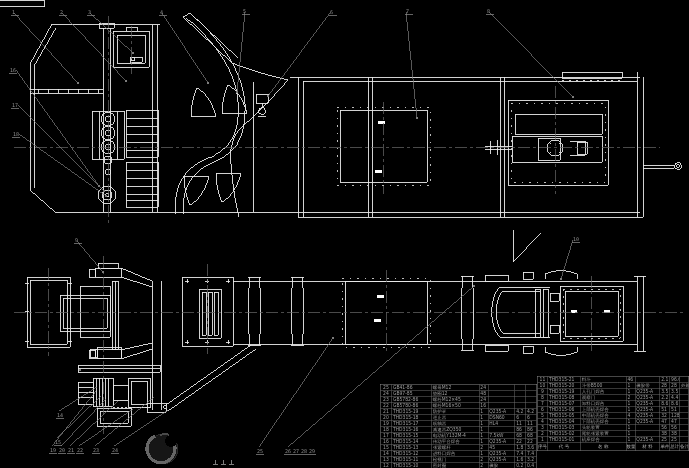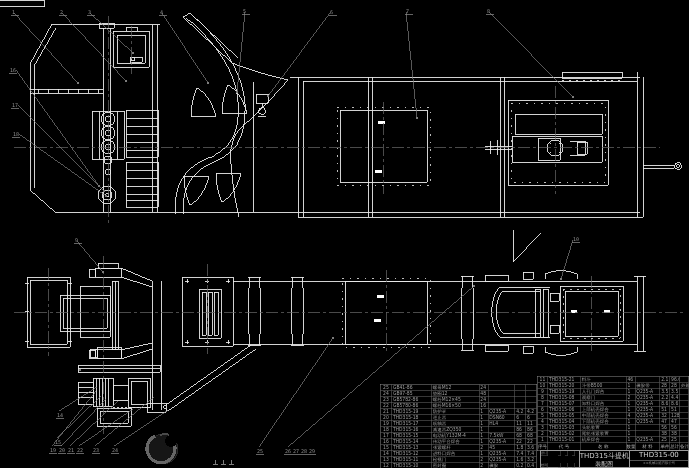--- a/index.html
+++ b/index.html
@@ -566,33 +566,13 @@
         <div class="c" style="width: 66px;">代  号</div>
         <div class="c" style="width: 92px;">名  称</div>
         <div class="c" style="width: 18px;">数量</div>
         <div class="c" style="width: 50px;">材 料</div>
         <div class="c" style="width: 20px;">单件</div>
         <div class="c" style="width: 20px;">总计</div>
         <div class="c" style="width: 18px;">备注</div>
       </div>
     </div>
 
-  <div id="titleblock">
-    <div id="signgrid">
-        <div class="sc">设计</div>
-        <div class="sc"></div>
-        <div class="sc"></div>
-        <div class="sc"></div>
-        <div class="sc">校对</div>
-        <div class="sc"></div>
-        <div class="sc"></div>
-        <div class="sc"></div>
-      </div>
-    <div id="titlemain">
-      <div id="title-product">THD315斗提机</div>
-      <div id="title-type">装配图</div>
-    </div>
-    <div id="titleright">
-      <div id="drawing-number">THD315-00</div>
-      <div id="company">××机械制造有限公司</div>
-    </div>
-  </div>
 </div>
 
 </body></html>

